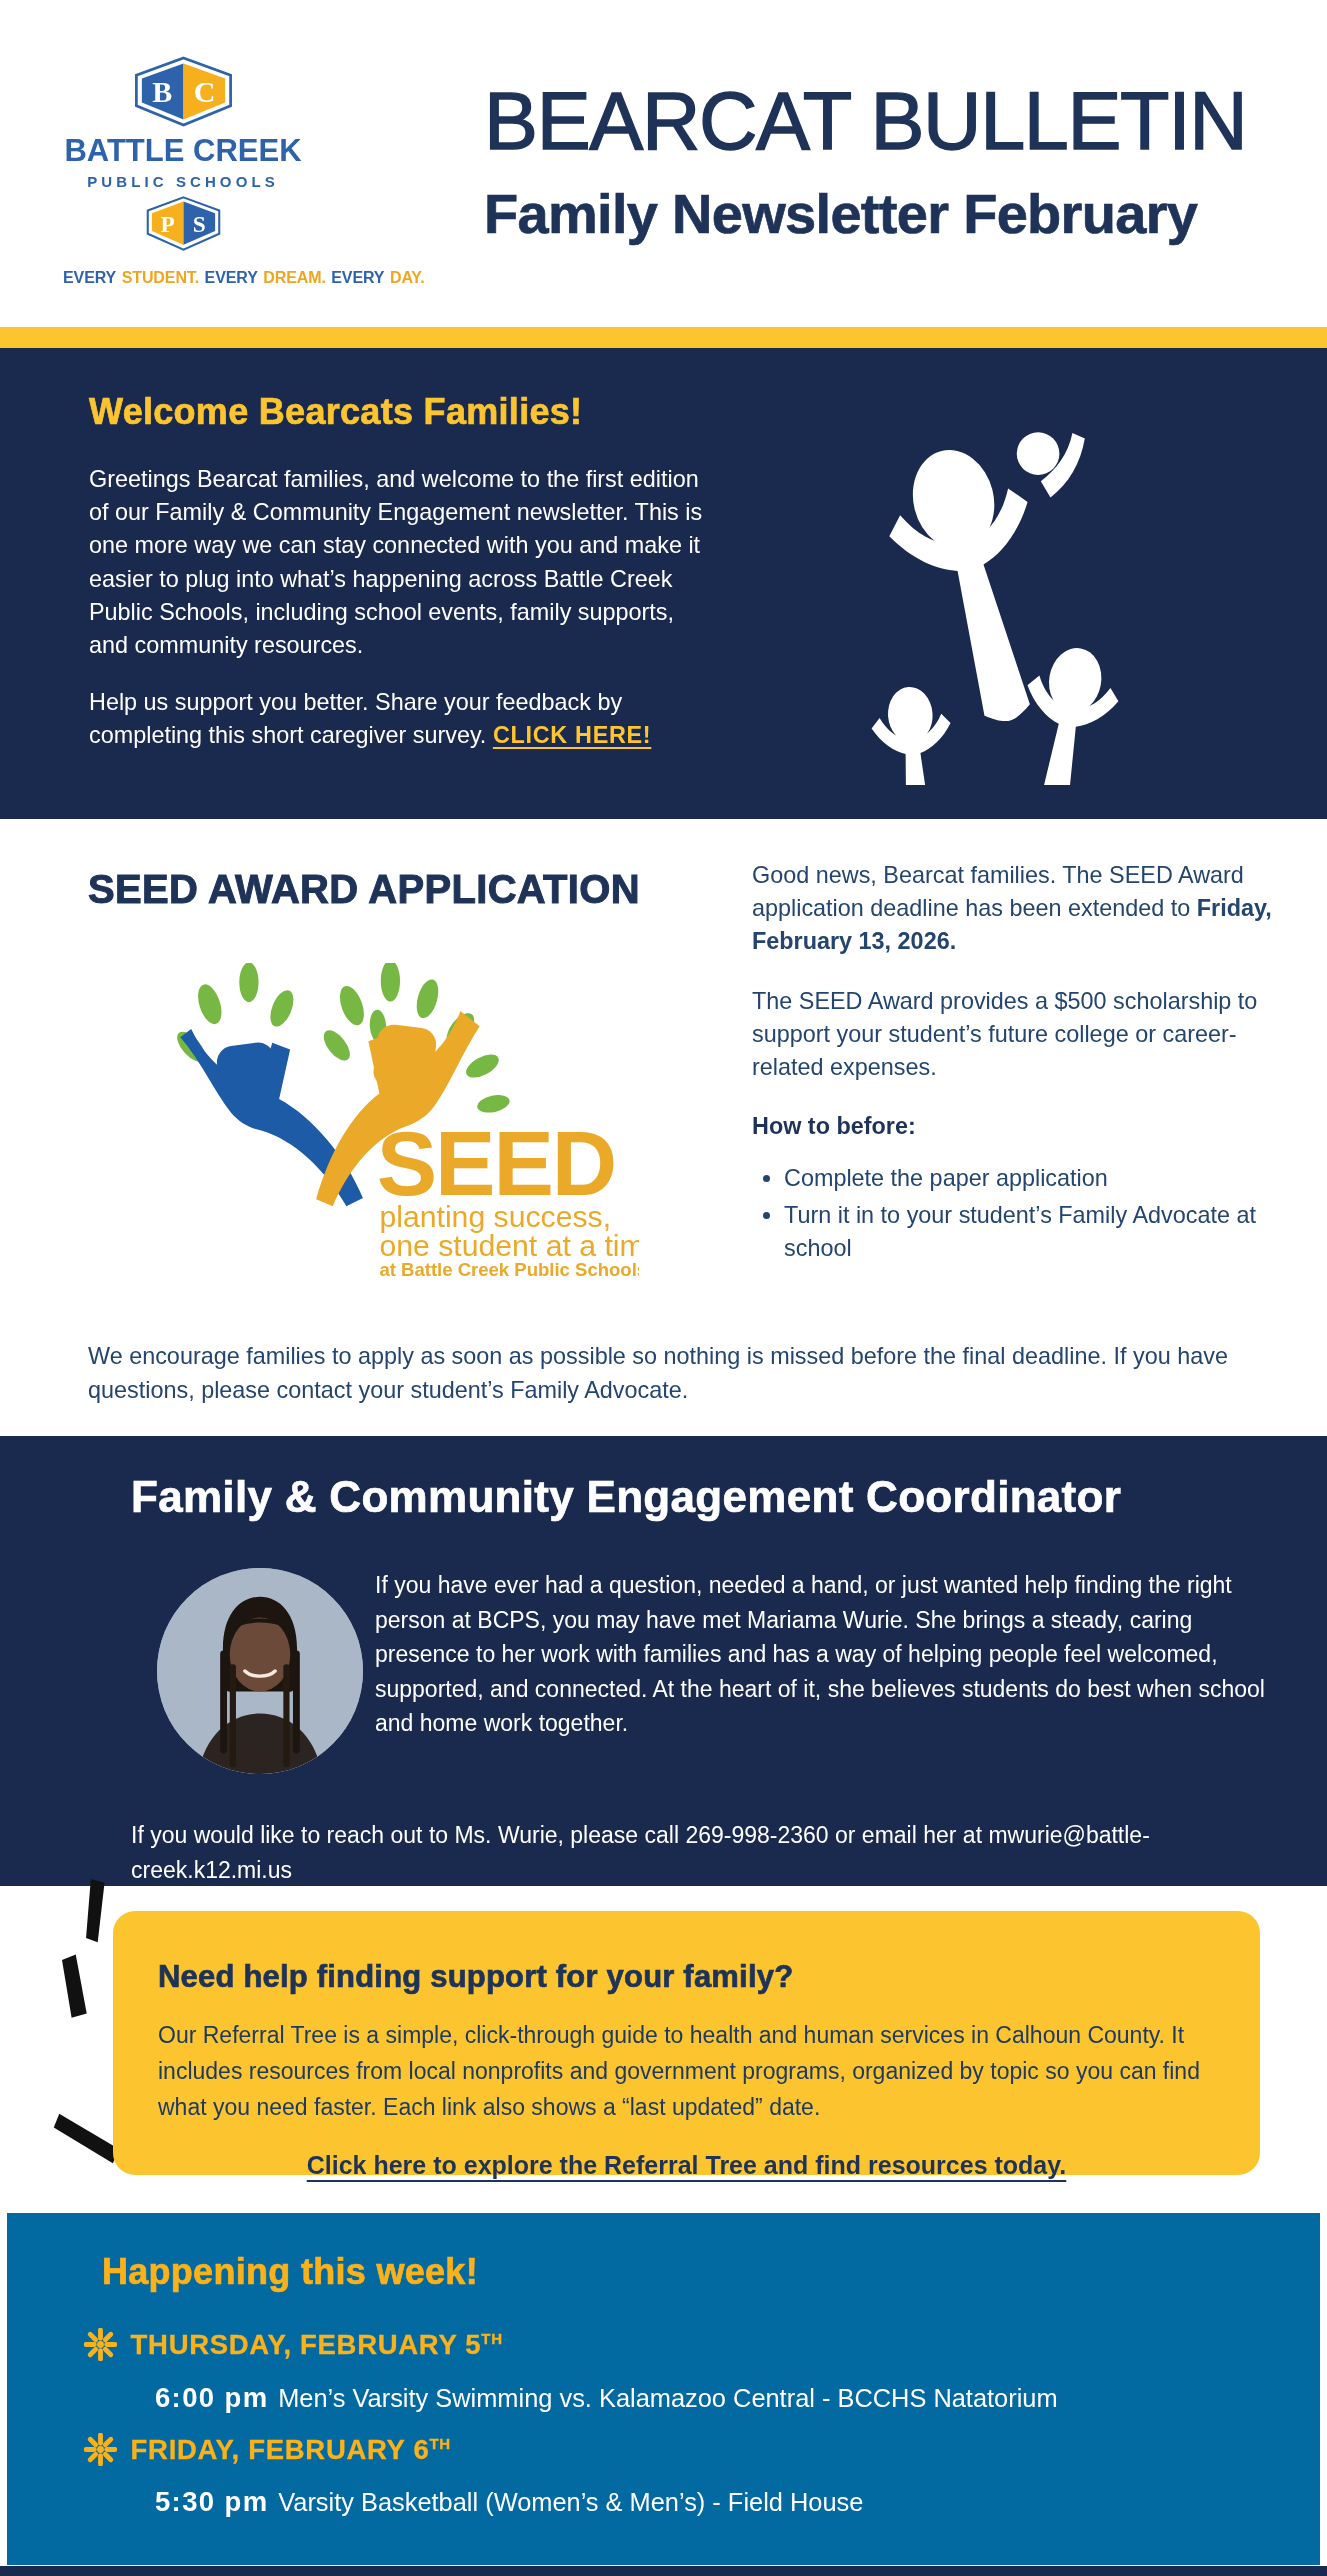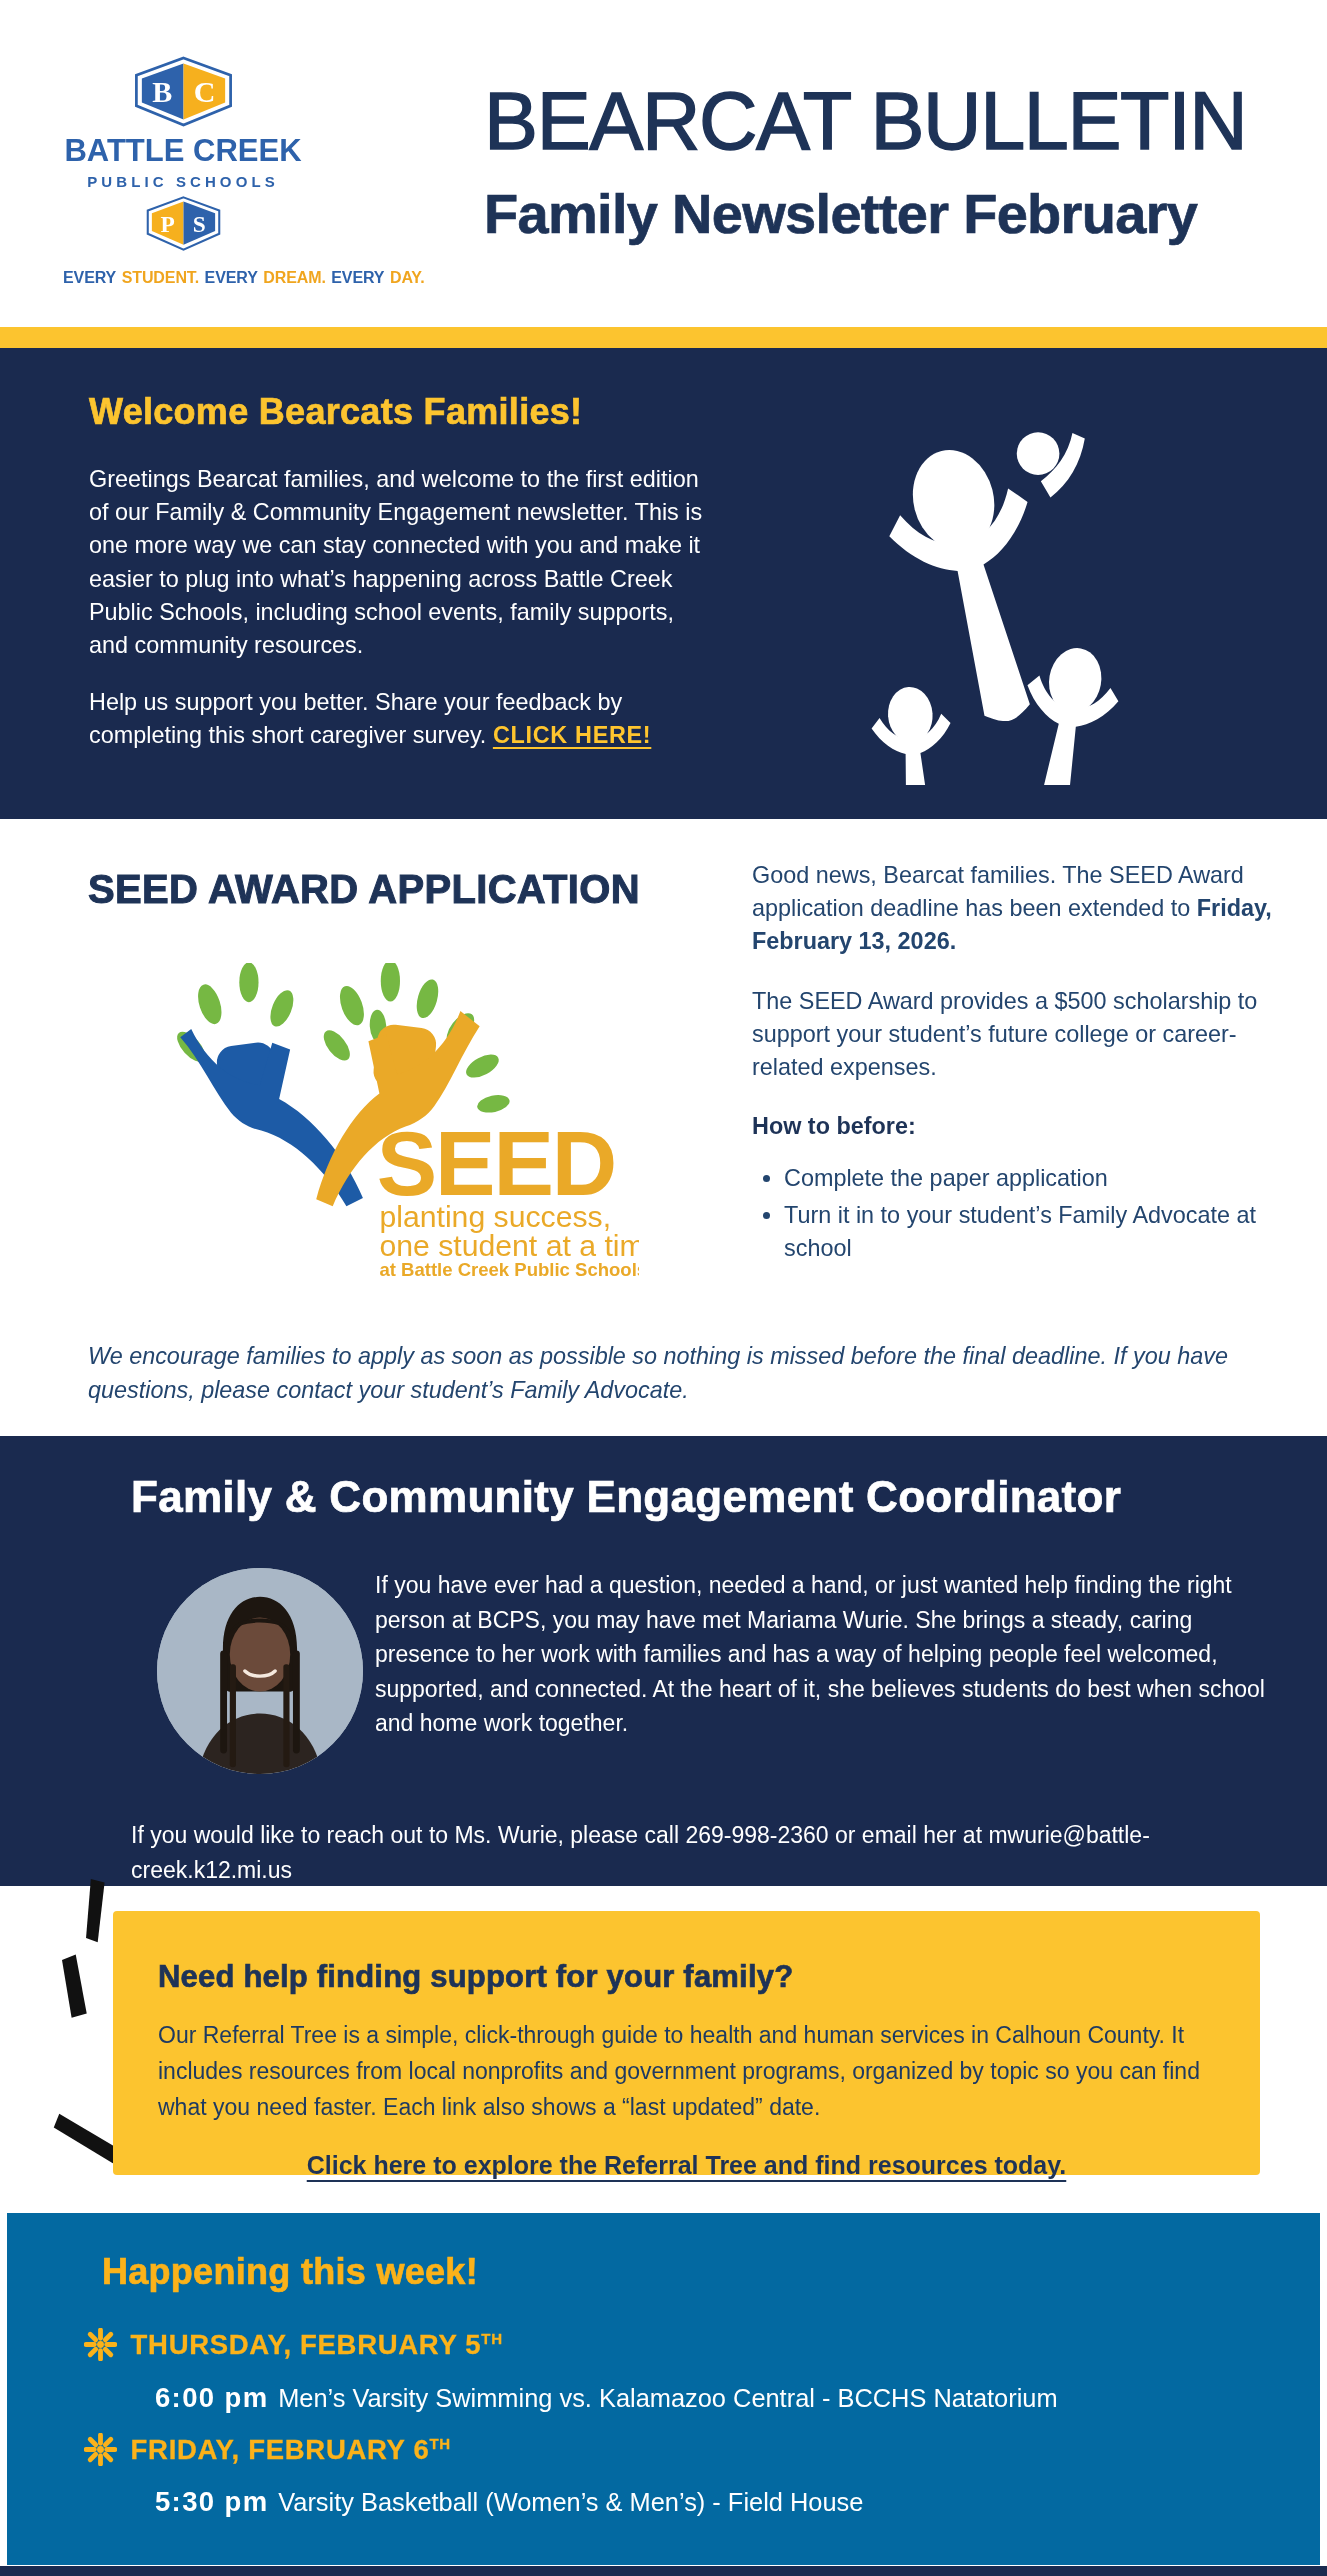--- a/index.html
+++ b/index.html
@@ -39,36 +39,36 @@
   .seed h2{position:absolute;left:88px;top:48px;margin:0;font-size:40px;font-weight:bold;
            color:#1e3357;letter-spacing:0.3px;-webkit-text-stroke:1px #1e3357;}
   .seed-logo{position:absolute;left:172px;top:144px;}
   .seed-right{position:absolute;left:752px;top:40px;width:539px;font-size:23.4px;line-height:1.42;}
   .seed-right p{margin:0 0 0 0;}
   .seed-right .p2{margin-top:26px;}
   .seed-right h3{margin:26px 0 0 0;font-size:23.4px;font-weight:bold;color:#1e3357;}
   .seed-right ul{margin:18px 0 0 0;padding-left:32px;}
   .seed-right li{margin-bottom:4.1px;}
   .seed-footer{position:absolute;left:88px;top:521px;width:1188px;margin:0;
-               font-size:23.4px;line-height:1.45;color:#23456e;font-style:italic;}
+               font-size:23.4px;line-height:1.45;color:#23456e;}
 
   
   .coordinator{position:absolute;top:1436px;left:0;width:100%;height:450px;background:#1a2a4f;color:#fff;}
   .coordinator h2{position:absolute;left:131px;top:36px;margin:0;font-size:44px;font-weight:bold;
                   -webkit-text-stroke:0.7px #fff;letter-spacing:0.3px;}
   .portrait{position:absolute;left:157px;top:132px;width:206px;height:206px;border-radius:50%;
             overflow:hidden;background:#a9b7c6;}
   .bio{position:absolute;left:371px;top:128px;width:890px;margin:4px;font-size:23px;line-height:1.5;}
   .contact{position:absolute;left:131px;top:382px;width:1078px;margin:0;font-size:23px;line-height:1.5;}
 
   
   .referral-wrap{position:absolute;top:1886px;left:0;width:100%;height:328px;background:#fff;}
   .emphasis-marks{position:absolute;left:51px;top:-6.9px;}
   .referral-box{position:absolute;left:113px;top:25px;width:1147px;height:264px;background:#fcc42f;
-                border-radius:4px;color:#1e3357;}
+                border-radius:22px;color:#1e3357;}
   .referral-box h3{margin:48px 0 0 45px;font-size:31px;font-weight:bold;letter-spacing:0.2px;
                    -webkit-text-stroke:0.7px #1e3357;}
   .referral-box p{margin:23.4px 43px 0 45px;font-size:23px;line-height:1.55;color:#1e3a62;}
   .referral-link{display:block;margin-top:26px;text-align:center;font-size:25px;font-weight:bold;
                  color:#1e3357;text-decoration:underline;text-underline-offset:5.5px;
                  text-decoration-thickness:2.1px;}
 
   
   .events{position:absolute;top:2213px;left:6.9px;right:6.9px;height:352px;background:#0369a1;color:#fff;}
   .events h2{position:absolute;left:95px;top:38px;margin:0;font-size:36px;font-weight:bold;

